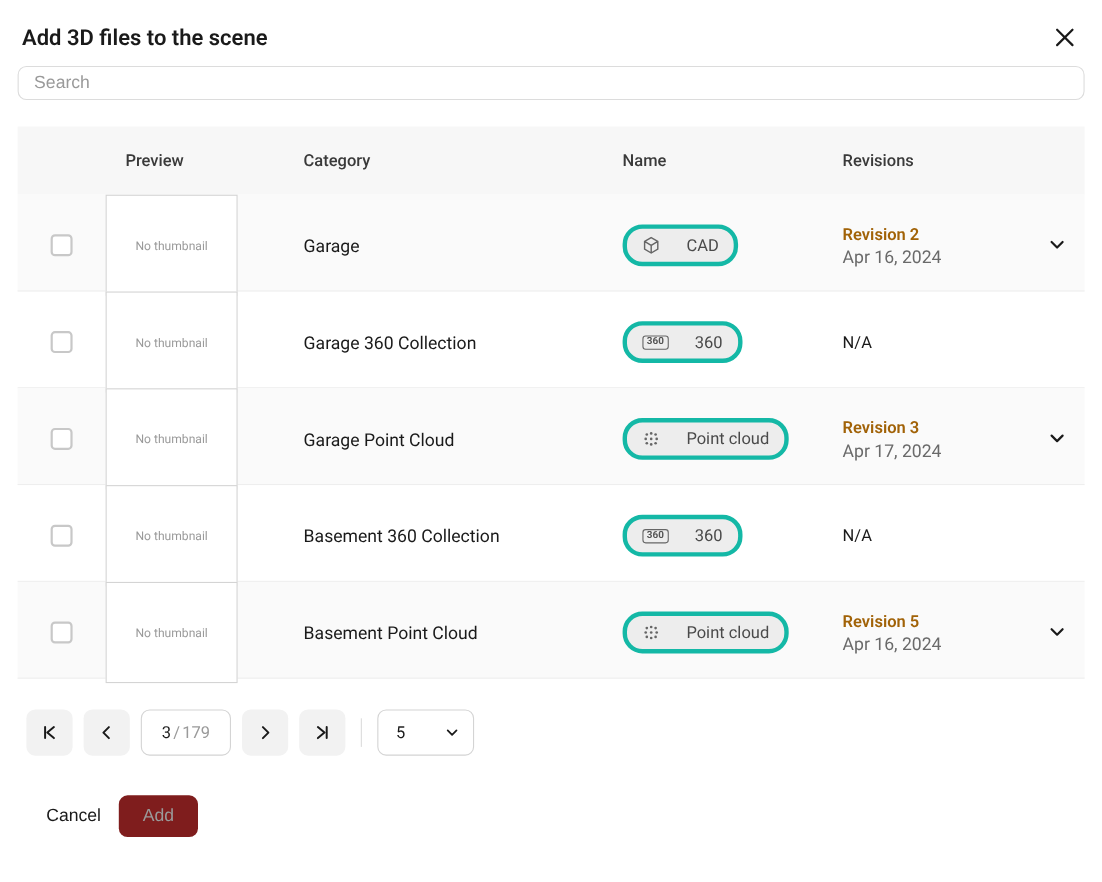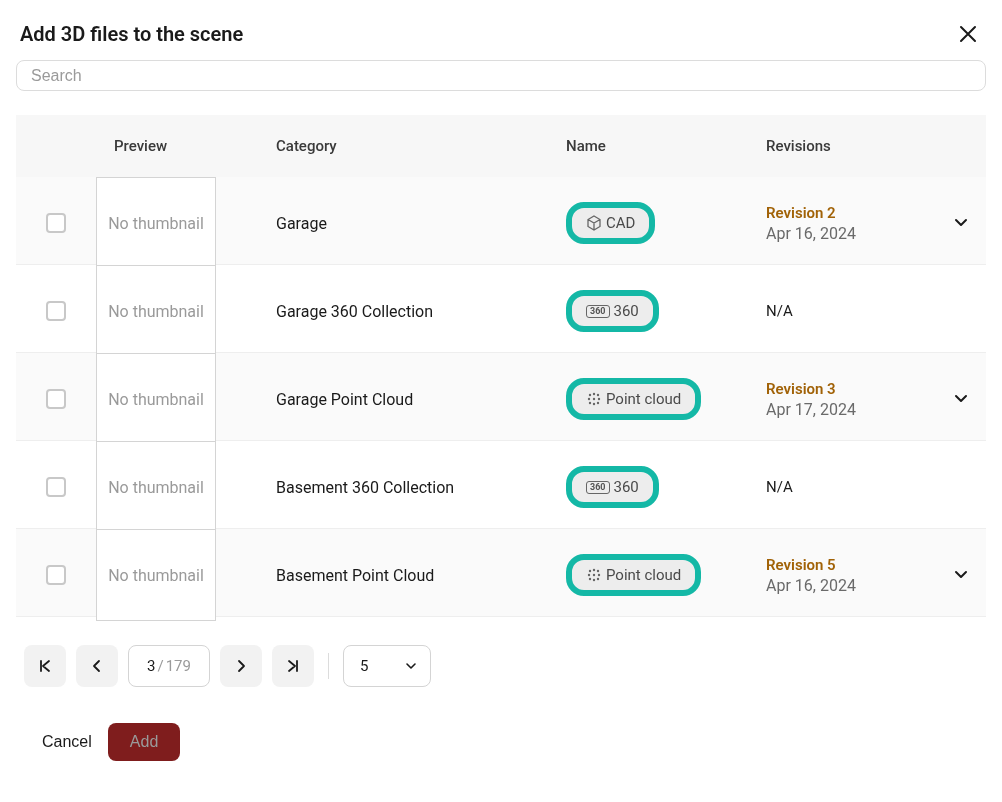--- a/index.html
+++ b/index.html
@@ -73,34 +73,34 @@
       cursor: pointer;
     }
     .thumb {
       width: 120px;
       height: 92px;
       border: 1px solid #d4d4d4;
       border-radius: 0;
       display: flex;
       align-items: center;
       justify-content: center;
-      font-size: 16px;
+      font-size: 11px;
       color: #9a9a9a;
       background: #fff;
     }
     .name-cell {
       font-size: 16px;
       color: #1a1a1a;
     }
     .cat-badge {
       display: inline-flex;
       align-items: center;
-      gap: 4px;
+      gap: 24px;
       background: #ededed;
-      border: 6px solid #14b8a6;
+      border: 4px solid #14b8a6;
       border-radius: 18px;
       padding: 6px 14px;
       font-size: 15px;
       color: #4a4a4a;
       width: fit-content;
     }
     .cat-badge svg { flex-shrink: 0; }
     .cat-box360 {
       border: 1px solid #666;
       border-radius: 3px;

